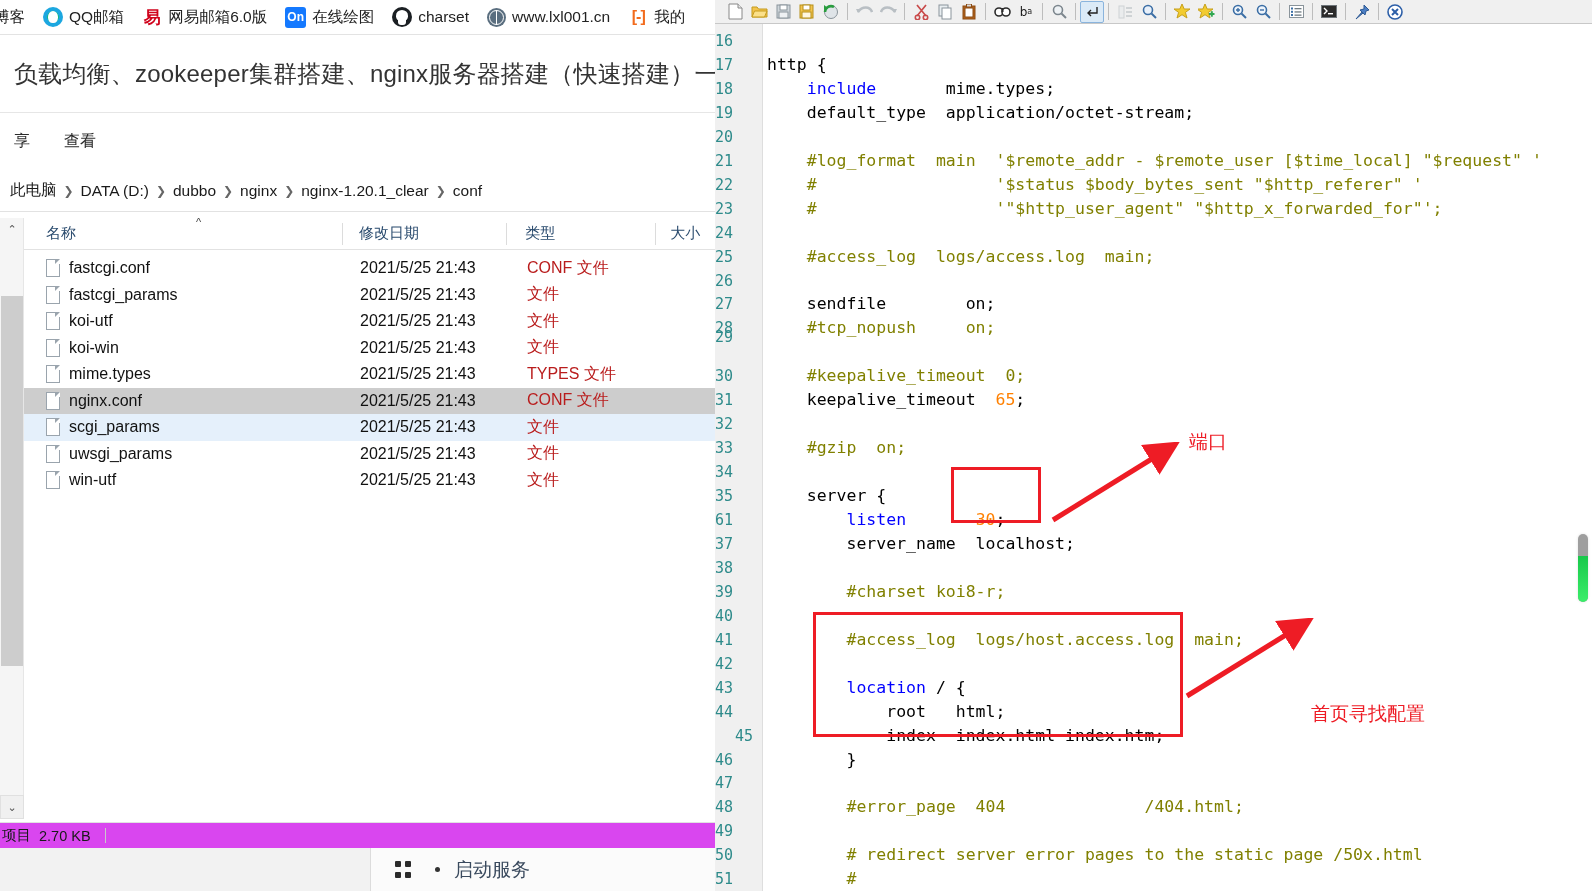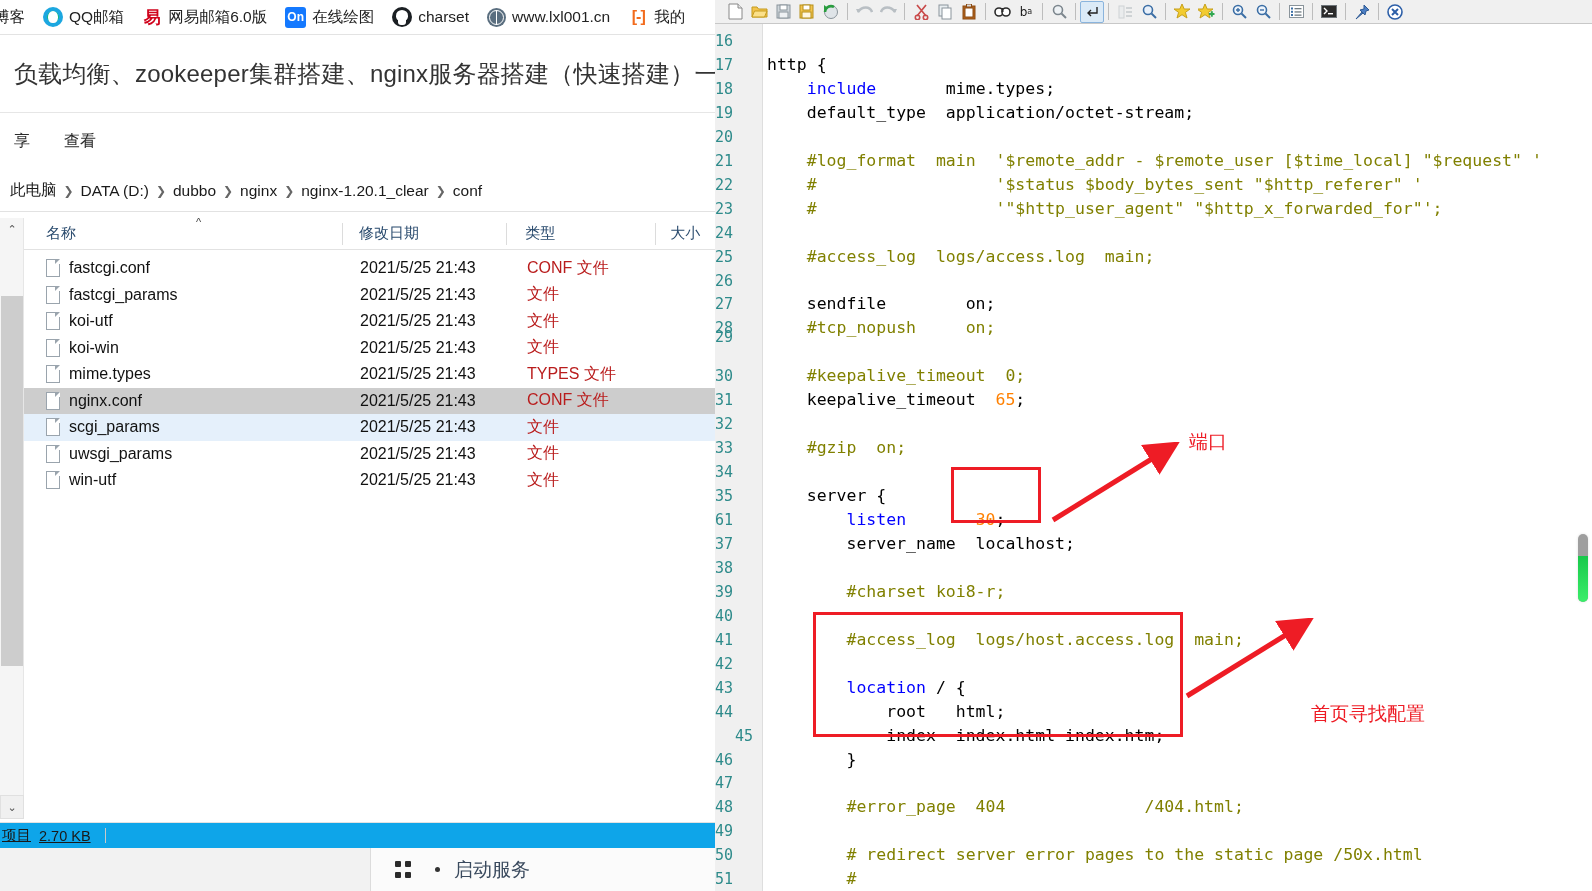--- a/index.html
+++ b/index.html
@@ -176,26 +176,25 @@
     width: 24px; height: 24px;
     background: #f0f0f0; border: 1px solid #e0e0e0;
     display: flex; align-items: center; justify-content: center;
     font-size: 11px; color: #555;
   }
 
   
   #explorer-status {
     position: absolute; left: 0; top: 822px;
     width: 715px; height: 26px;
-    background: #0ea5e9;
+    background: #d946ef;
     border-top: 1px solid #e2e2e2;
     display: flex; align-items: center;
     font-size: 14.5px; color: #1a1a1a;
     padding-left: 2px;
-    text-decoration: underline;
   }
   #status-divider {
     display: inline-block; width: 1px; height: 15px;
     background: #c9c9c9; margin-left: 14px;
   }
 
   
   #taskbar {
     position: absolute; left: 0; top: 848px;
     width: 715px; height: 43px;

